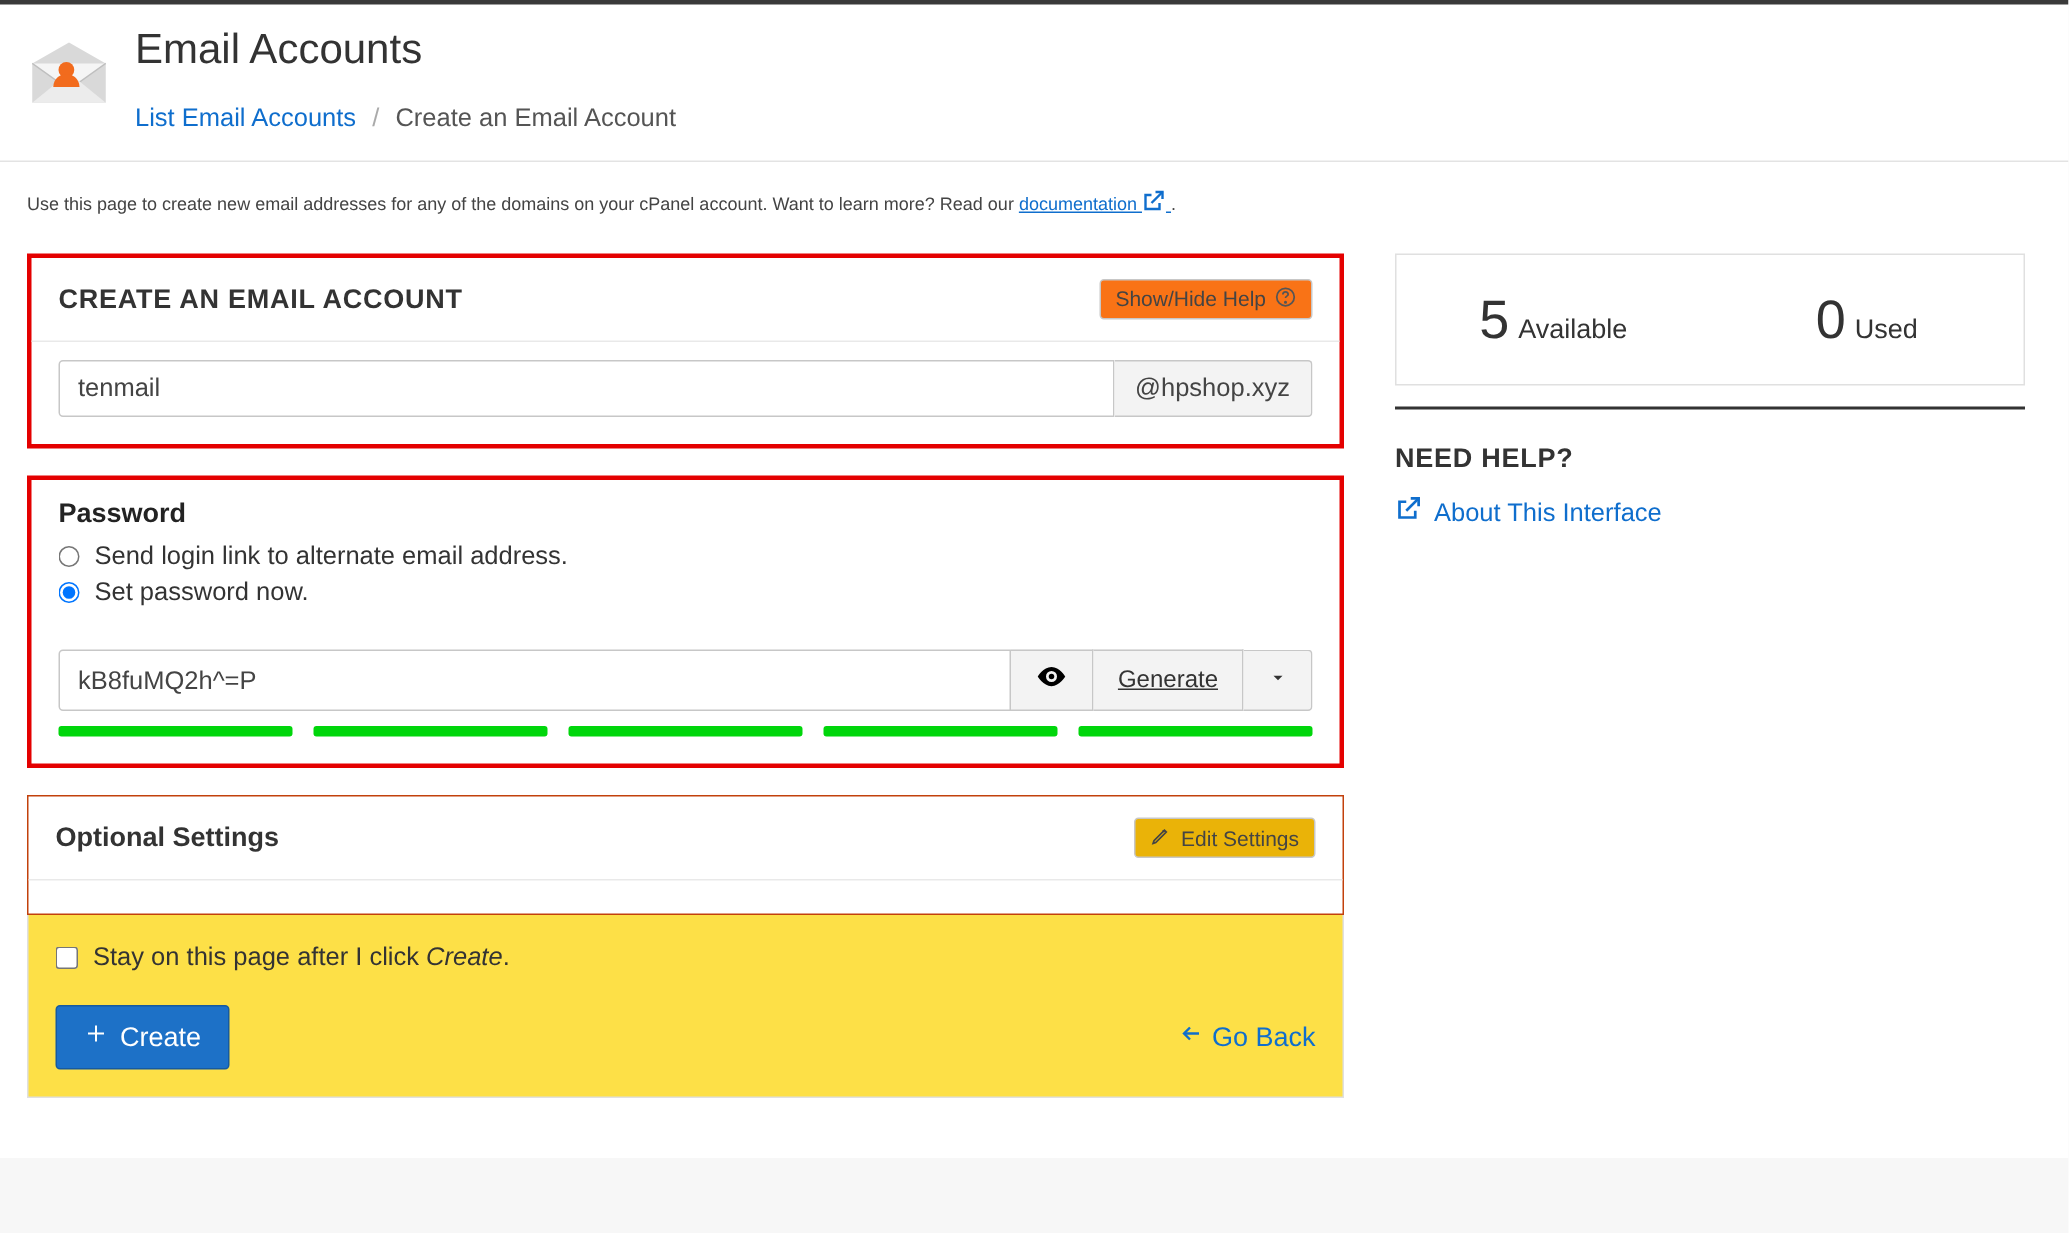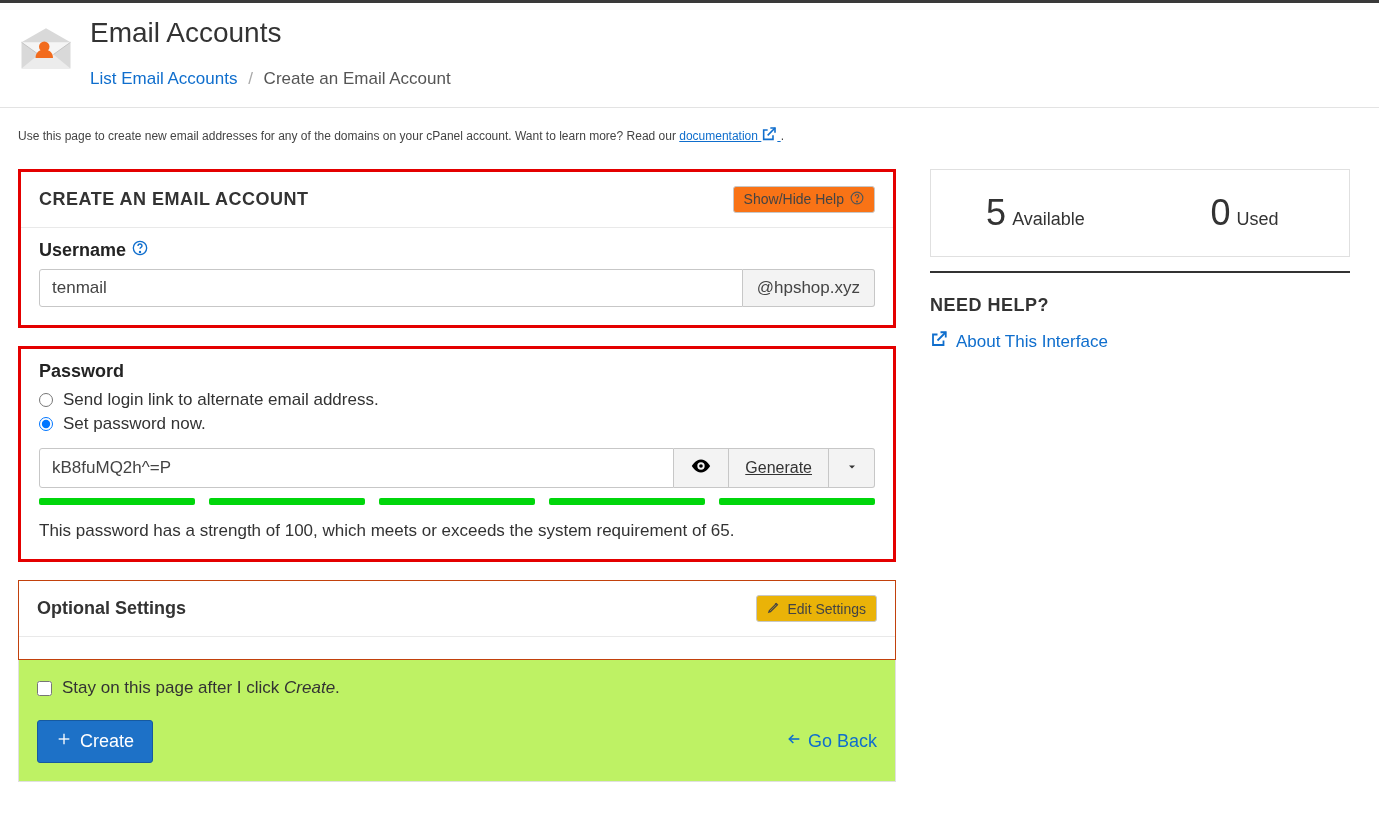--- a/index.html
+++ b/index.html
@@ -26,33 +26,33 @@
   .section-title { font-size:18px; font-weight:600; letter-spacing:0.5px; color:#333; text-transform:uppercase; }
   .help-btn { background:#f97316; border:1px solid #c7c7c7; border-radius:3px; font-size:14px; padding:4px 10px; color:#444; cursor:pointer; display:inline-flex; align-items:flex-start; gap:6px; }
   .body { padding:12px 18px 18px 18px; }
   .label-row { display:flex; align-items:center; gap:6px; font-size:18px; font-weight:600; color:#232323; margin-bottom:8px; }
   .q-icon { color:#0f6ecd; }
   .input-group { display:flex; }
   .text-input { flex:1 1 auto; border:1px solid #c7c7c7; border-radius:3px 0 0 3px; padding:8px 12px; font-size:17px; color:#444; min-width:0; }
   .addon { background:#f3f3f3; border:1px solid #c7c7c7; border-left:0; border-radius:0 3px 3px 0; padding:8px 14px; font-size:17px; color:#444; min-width:110px; text-align:center; }
   .radio-row { display:flex; align-items:center; gap:10px; font-size:17px; margin:4px 0; }
   .radio-row input { width:14px; height:14px; }
-  .pw-group { display:flex; margin-top:14px; }
+  .pw-group { display:flex; margin-top:28px; }
   .pw-input { flex:1 1 auto; border:1px solid #c7c7c7; border-radius:3px 0 0 3px; padding:8px 12px; font-size:17px; color:#444; }
   .pw-btn { background:#f3f3f3; border:1px solid #c7c7c7; border-left:0; padding:6px 16px; display:inline-flex; align-items:center; justify-content:center; cursor:pointer; font-size:16px; color:#333;text-decoration:underline; }
   .pw-btn.eye svg{width:22px;height:22px;}
   .pw-btn.gen { min-width:96px; }
   .pw-btn.caret { border-radius:0 3px 3px 0; min-width:46px; }
   .strength { display:flex; gap:14px; margin-top:10px; }
   .strength .bar { flex:1 1 0; height:7px; background:#00d60b; border-radius:2px; }
   .strength-msg { margin-top:16px; font-size:17px; color:#333; }
   .opt-head { display:flex; align-items:center; justify-content:space-between; padding:14px 18px; border-bottom:1px solid #e9e9e9; }
   .btn-light { background:#eab308; border:1px solid #c7c7c7; border-radius:3px; padding:4px 10px; font-size:14px; color:#444; cursor:pointer; display:inline-flex; align-items:center; gap:6px; }
   .opt-body { height:22px; }
-  .footer-panel { background:#bef264; border:1px solid #e0e0e0; border-top:0; padding:18px; }
+  .footer-panel { background:#fde047; border:1px solid #e0e0e0; border-top:0; padding:18px; }
   .stay-row { display:flex; align-items:center; gap:10px; font-size:17px; }
   .stay-row em { font-style:italic; }
   .action-row { display:flex; align-items:center; justify-content:space-between; margin-top:22px; }
   .btn-primary { background:#1d71c7; color:#fff; border:1px solid #165aa0; border-radius:3px; padding:10px 18px; font-size:18px; font-weight:500; cursor:pointer; display:inline-flex; align-items:center; gap:8px; }
   .go-back { color:#0f6ecd; font-size:18px; display:inline-flex; align-items:center; gap:6px; cursor:pointer; }
   
   .stats { display:flex; border:1px solid #e0e0e0; background:#fff; }
   .stat { flex:1 1 0; display:flex; align-items:baseline; justify-content:center; gap:6px; padding:22px 10px; font-size:18px; color:#333; }
   .stat .num { font-size:36px; color:#333; }
   .sep-line { border-top:2px solid #333; margin-top:14px; }
@@ -109,30 +109,20 @@
             <span>
               <svg width="14" height="14" viewBox="0 0 24 24" fill="none" stroke="#555" stroke-width="2">
                   <circle cx="12" cy="12" r="10"></circle>
                   <path d="M9 9a3 3 0 116 0c0 2-3 2-3 4"></path>
                   <circle cx="12" cy="18" r="0.8" fill="#555"></circle>
                 </svg>
             </span>
           </button>
         </div>
         <div class="body">
-          <div class="label-row">
-            <span>Username</span>
-            <span class="q-icon">
-              <svg width="16" height="16" viewBox="0 0 24 24" fill="none" stroke="#0f6ecd" stroke-width="2">
-                  <circle cx="12" cy="12" r="10"></circle>
-                  <path d="M9 9a3 3 0 116 0c0 2-3 2-3 4"></path>
-                  <circle cx="12" cy="18" r="0.8" fill="#0f6ecd"></circle>
-                </svg>
-            </span>
-          </div>
           <div class="input-group">
             <input class="text-input" type="text" value="tenmail" style="">
             <div class="addon">@hpshop.xyz</div>
           </div>
         </div>
       </div>
 
       <div class="panel-gap"></div>
 
       <div class="panel redbox">
@@ -171,21 +161,20 @@
             </button>
           </div>
 
           <div class="strength">
             <div class="bar"></div>
               <div class="bar"></div>
               <div class="bar"></div>
               <div class="bar"></div>
               <div class="bar"></div>
           </div>
-          <div class="strength-msg">This password has a strength of 100, which meets or exceeds the system requirement of 65.</div>
         </div>
       </div>
 
       <div class="panel-gap"></div>
 
       <div class="panel">
         <div class="opt-head">
           <div style="font-size:18px;font-weight:600;">Optional Settings</div>
           <button class="btn-light">
             <span>

